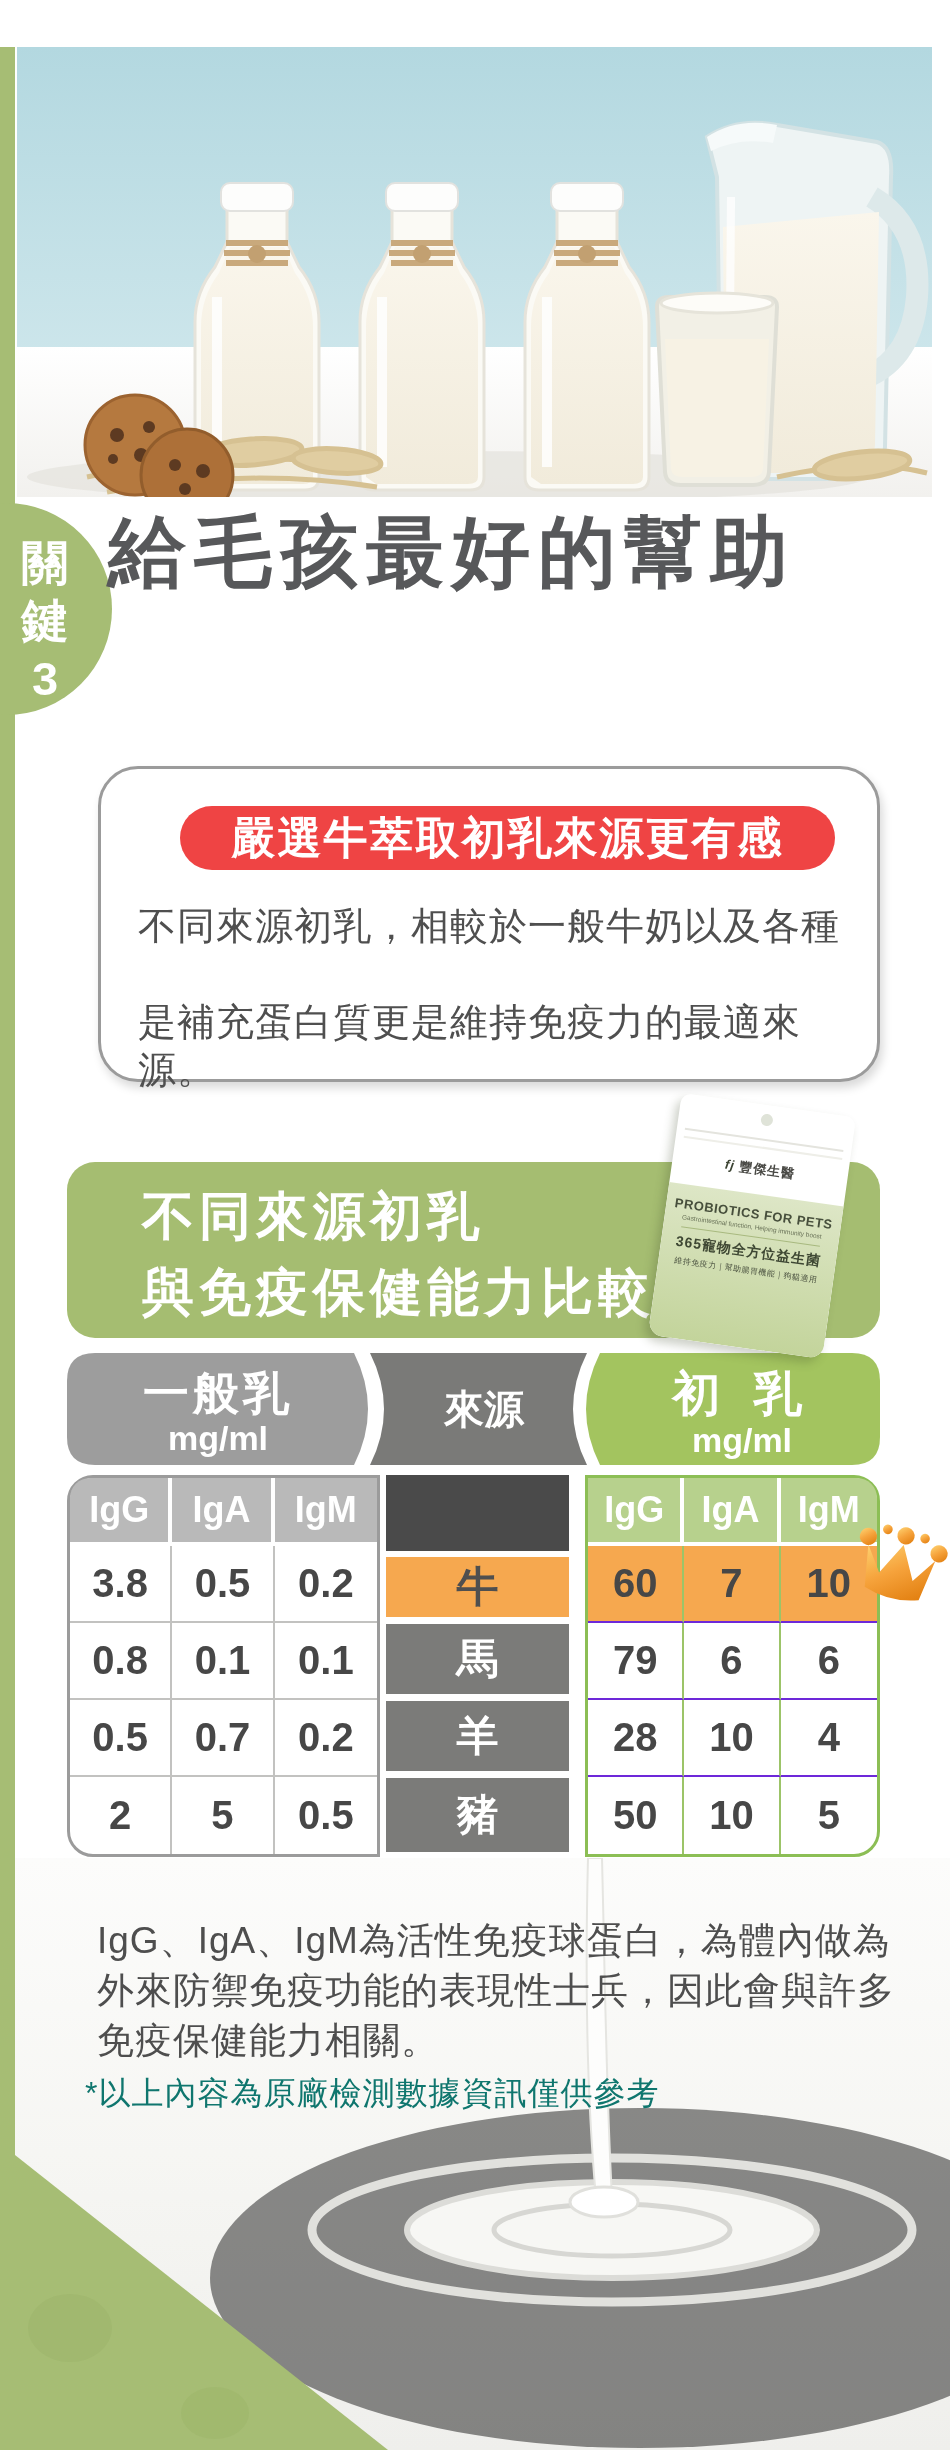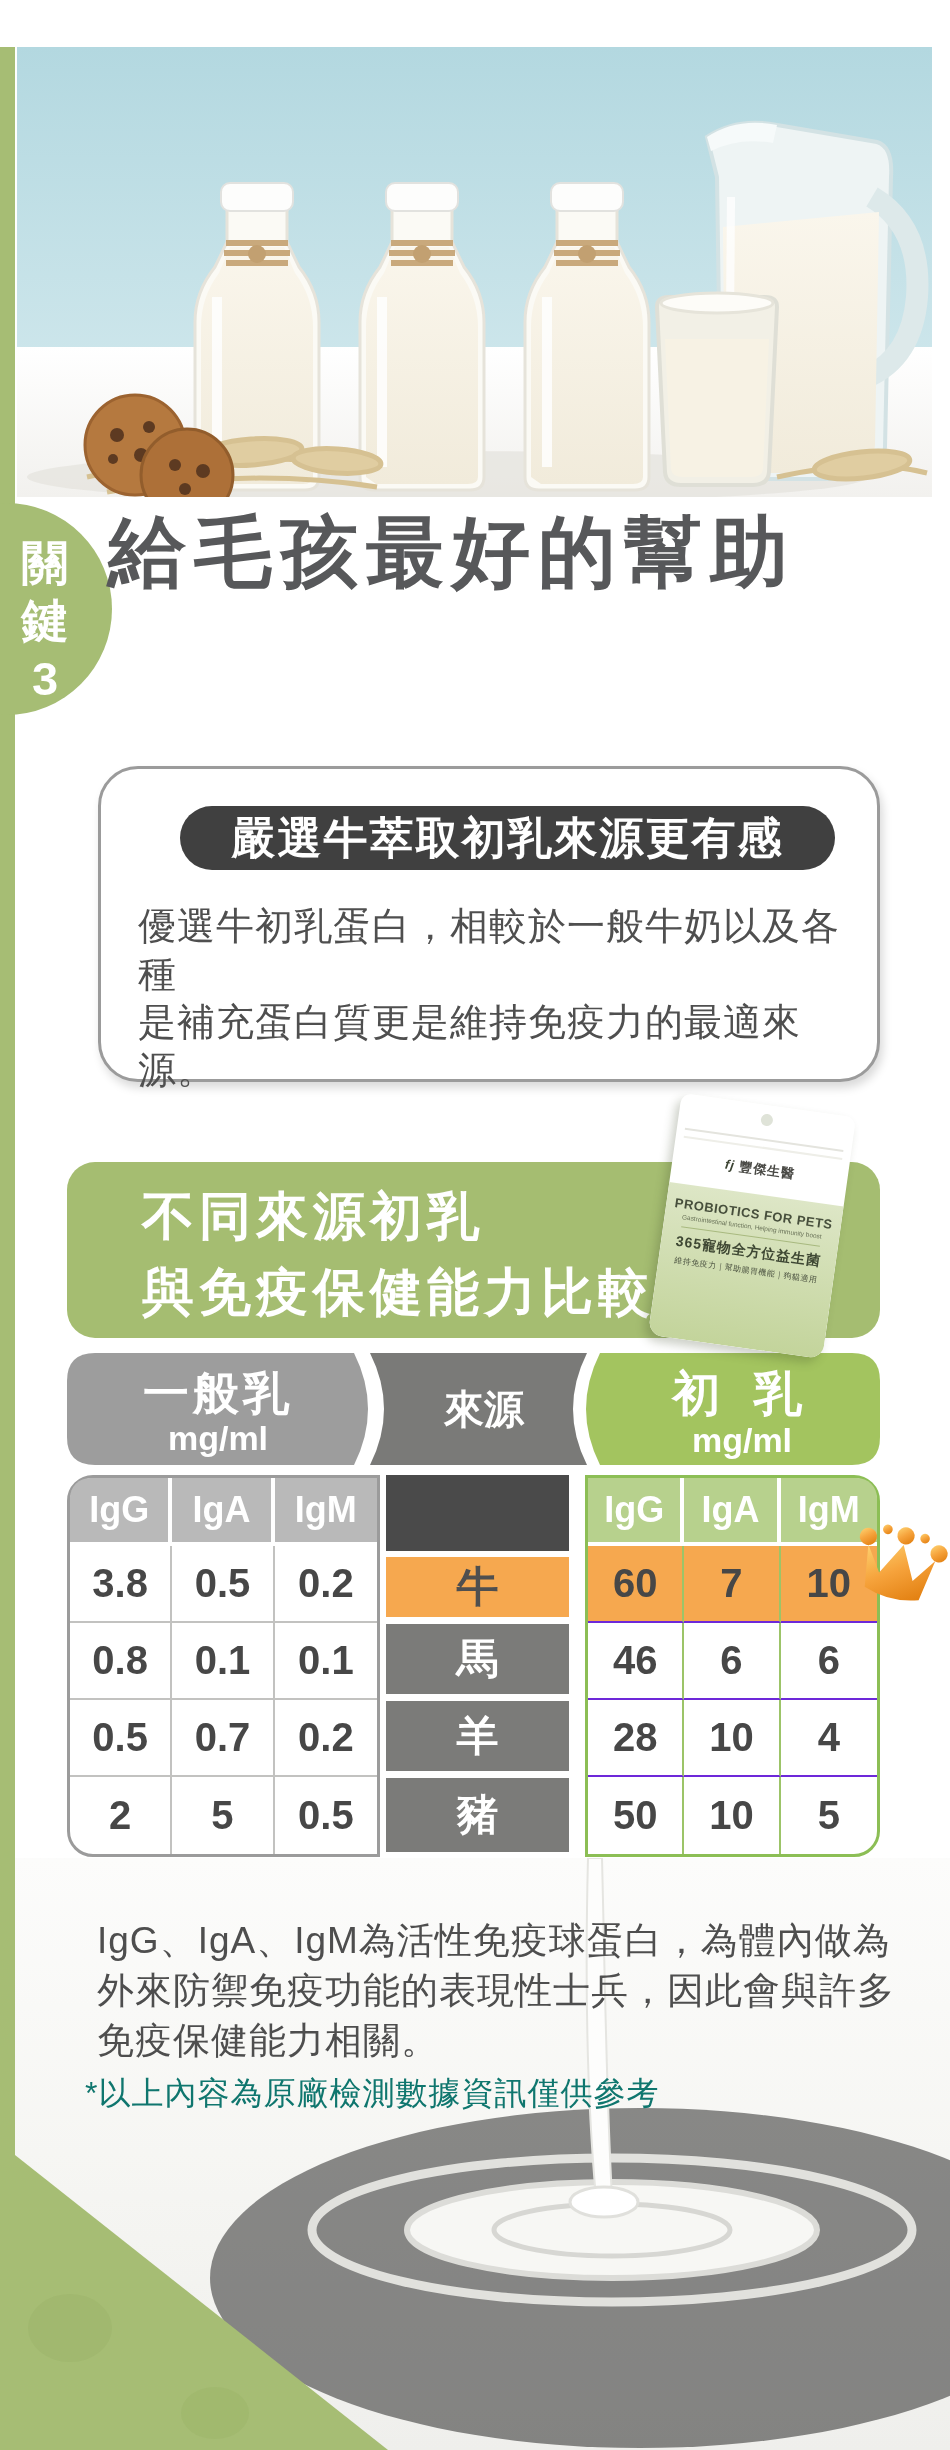--- a/index.html
+++ b/index.html
@@ -16,21 +16,21 @@
   
   .title-line{left:62px;width:780px;text-align:center;color:#57585a;
               font-family:"Liberation Serif","DejaVu Serif",serif;font-weight:700;}
   .title-1{top:505px;font-size:78px;line-height:95px;letter-spacing:8px;}
   .title-2{top:622px;font-size:80px;line-height:95px;letter-spacing:14px;}
 
   
   .info-box{left:98px;top:766px;width:782px;height:316px;background:#ffffff;
             border:3px solid #9b9b9b;border-radius:40px;box-sizing:border-box;
             box-shadow:3px 6px 10px rgba(0,0,0,0.15);}
-  .pill{left:180px;top:806px;width:655px;height:64px;border-radius:32px;background:#404040;
+  .pill{left:180px;top:806px;width:655px;height:64px;border-radius:32px;background:#ef4444;
         color:#ffffff;font-size:44px;font-weight:bold;letter-spacing:2px;
         text-align:center;line-height:64px;}
   .info-line{left:138px;width:720px;height:48px;line-height:48px;font-size:38px;
              color:#4f4f4f;letter-spacing:1px;}
 
   
   .compare-box{left:67px;top:1162px;width:813px;height:176px;border-radius:28px;background:#a5bd71;}
   .compare-line{left:142px;color:#ffffff;font-weight:bold;font-size:52px;
                 letter-spacing:5px;height:60px;line-height:60px;}
 
@@ -204,21 +204,21 @@
   <div class="abs badge-text">
     <div>關</div>
     <div>鍵</div>
     <div>3</div>
   </div>
 
   <div class="abs title-line title-1">給毛孩最好的幫助</div>
 
   <div class="abs info-box"></div>
   <div class="abs pill">嚴選牛萃取初乳來源更有感</div>
-  <div class="abs info-line" style="top:902px;">優選牛初乳蛋白，相較於一般牛奶以及各種</div>
+  <div class="abs info-line" style="top:902px;">不同來源初乳，相較於一般牛奶以及各種</div>
   <div class="abs info-line" style="top:998px;">是補充蛋白質更是維持免疫力的最適來源。</div>
 
   <div class="abs compare-box"></div>
   <div class="abs compare-line" style="top:1186px;">不同來源初乳</div>
   <div class="abs compare-line" style="top:1262px;">與免疫保健能力比較</div>
 
   <div class="abs package">
     <div class="abs pouch">
       <div class="abs zipper"></div>
       <div class="abs pk-logo">
@@ -275,21 +275,21 @@
 
   <div class="abs tbl-right">
     <div class="cell sub-green br-white bb-white">IgG</div>
     <div class="cell sub-green br-white bb-white">IgA</div>
     <div class="cell sub-green bb-white rtr">IgM</div>
 
     <div class="cell orange br-green bb-green">60</div>
     <div class="cell orange br-green bb-green">7</div>
     <div class="cell orange bb-green">10</div>
 
-    <div class="cell br-green bb-green">46</div>
+    <div class="cell br-green bb-green">79</div>
     <div class="cell br-green bb-green">6</div>
     <div class="cell bb-green">6</div>
 
     <div class="cell br-green bb-green">28</div>
     <div class="cell br-green bb-green">10</div>
     <div class="cell bb-green">4</div>
 
     <div class="cell br-green">50</div>
     <div class="cell br-green">10</div>
     <div class="cell rbr">5</div>

